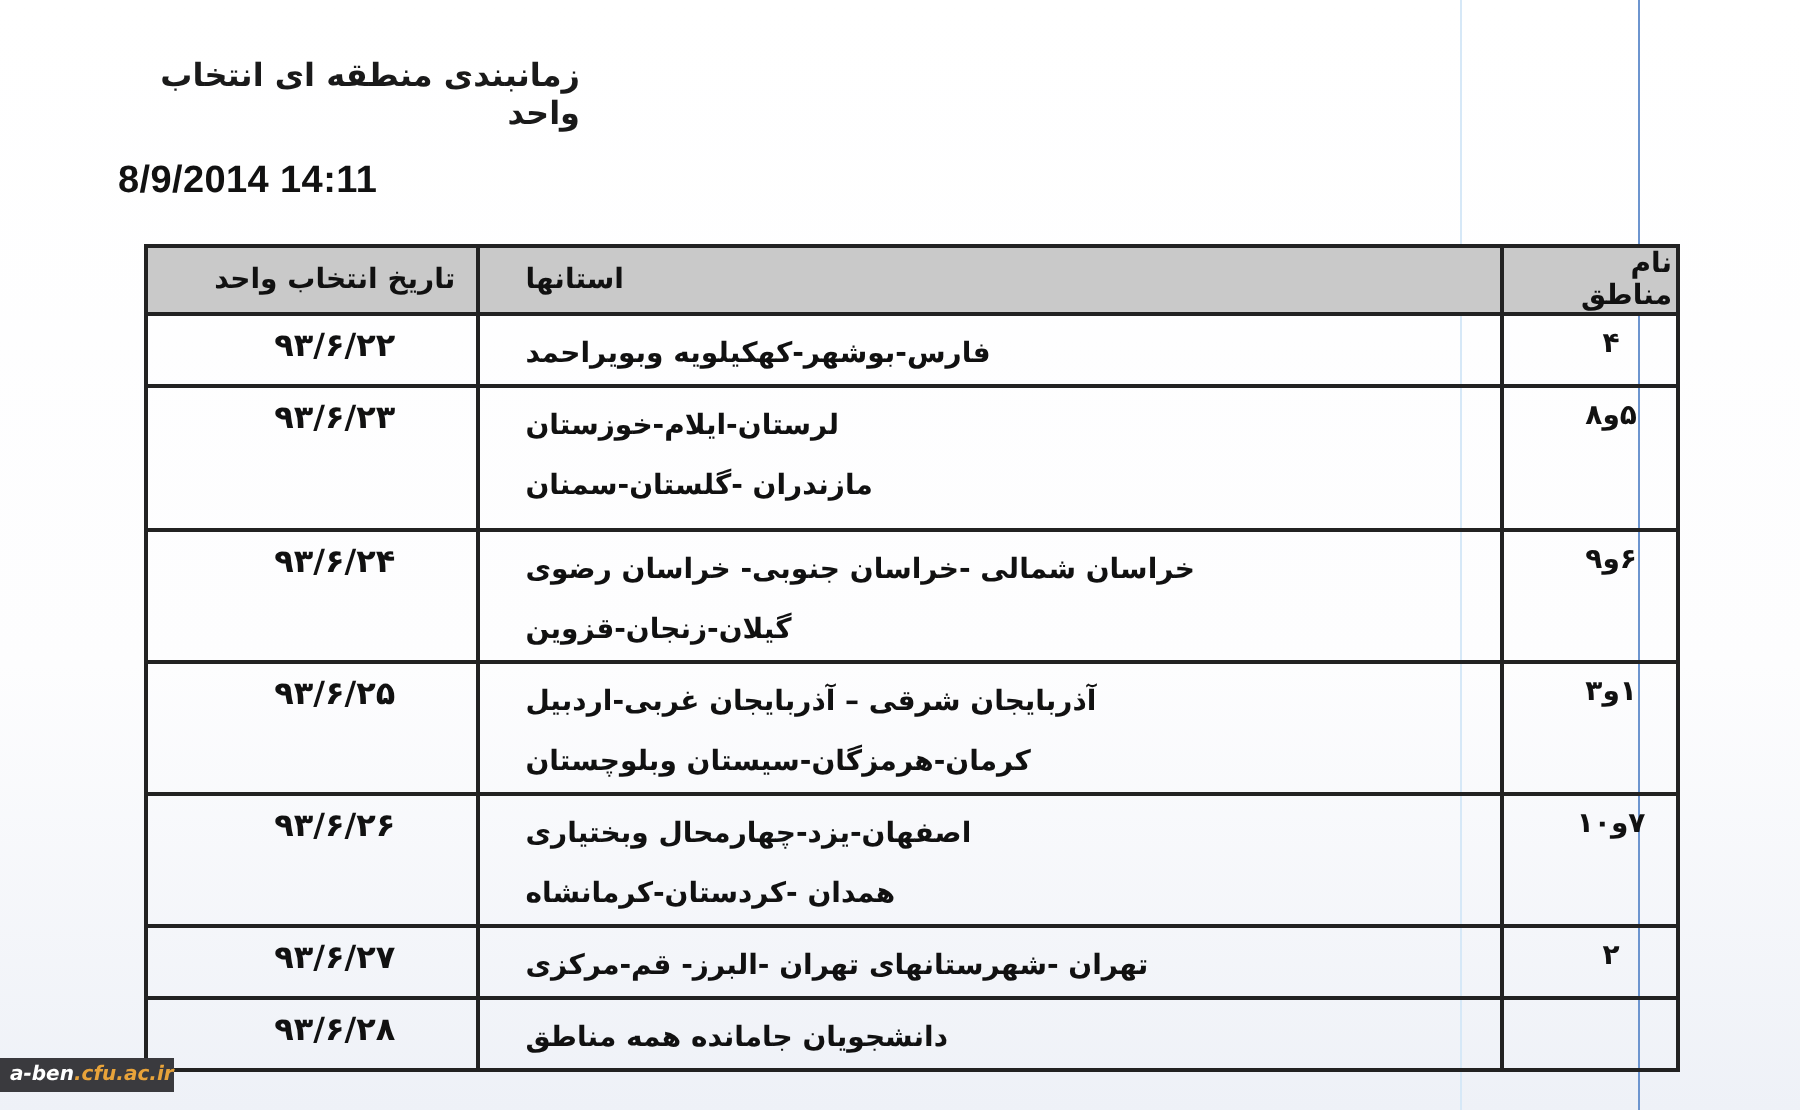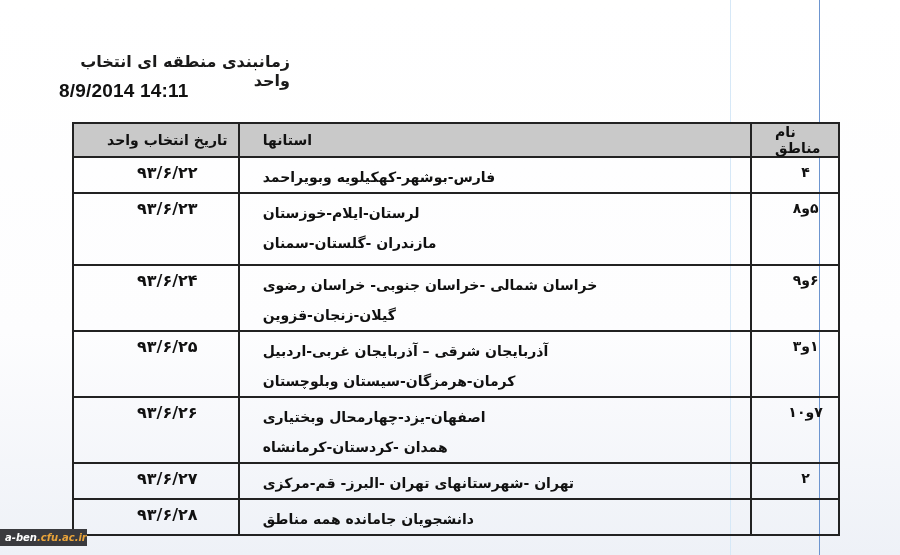--- a/index.html
+++ b/index.html
@@ -11,21 +11,21 @@
     color: #111;
   }
   .guide-line {
     position: absolute; top: 0; bottom: 0; width: 1px;
   }
   .guide-faint { left: 730px; background: #d6e8f7; }
   .guide-strong { left: 819px; background: #6d95cf; }
   .doc-title {
     position: absolute; left: 60px; top: 28px; width: 230px;
     direction: rtl; text-align: right;
-    font-weight: bold; font-size: 16px; color: #1a1a1a; margin-top: 24px;
+    font-weight: bold; font-size: 16px; color: #1a1a1a;
   }
   .doc-timestamp {
     position: absolute; left: 59px; top: 80px;
     font-family: "Liberation Sans", sans-serif;
     font-weight: bold; font-size: 19px; color: #111;
     letter-spacing: 0.2px;
     text-align: center;
   }
   table.schedule {
     position: absolute; left: 72px; top: 122px;
@@ -39,21 +39,21 @@
     border: 2px solid #222;
     vertical-align: top;
     padding-left: 23px;
   }
   table.schedule th {
     background: #c9c9c9;
     height: 33px;
     font-size: 14px;
     vertical-align: middle;
   }
-  .col-region { width: 88px; text-align: left; padding-right: 2px; }
+  .col-region { width: 88px; text-align: right; padding-right: 2px; }
   .col-provinces { width: 514px; text-align: left; }
   .col-date { width: 166px; text-align: center; }
   td.col-region { text-align: center; padding-top: 6px; }
   td.col-provinces { padding-top: 4px; line-height: 30px; }
   td.col-date { padding-top: 5px; font-size: 16px; }
   .line { display: block; }
   tr.r-single td { height: 33px; }
   tr.r-two td { height: 72px; }
   tr.r-two-b td { height: 65px; }
   tr.r-last td { height: 34px; }

